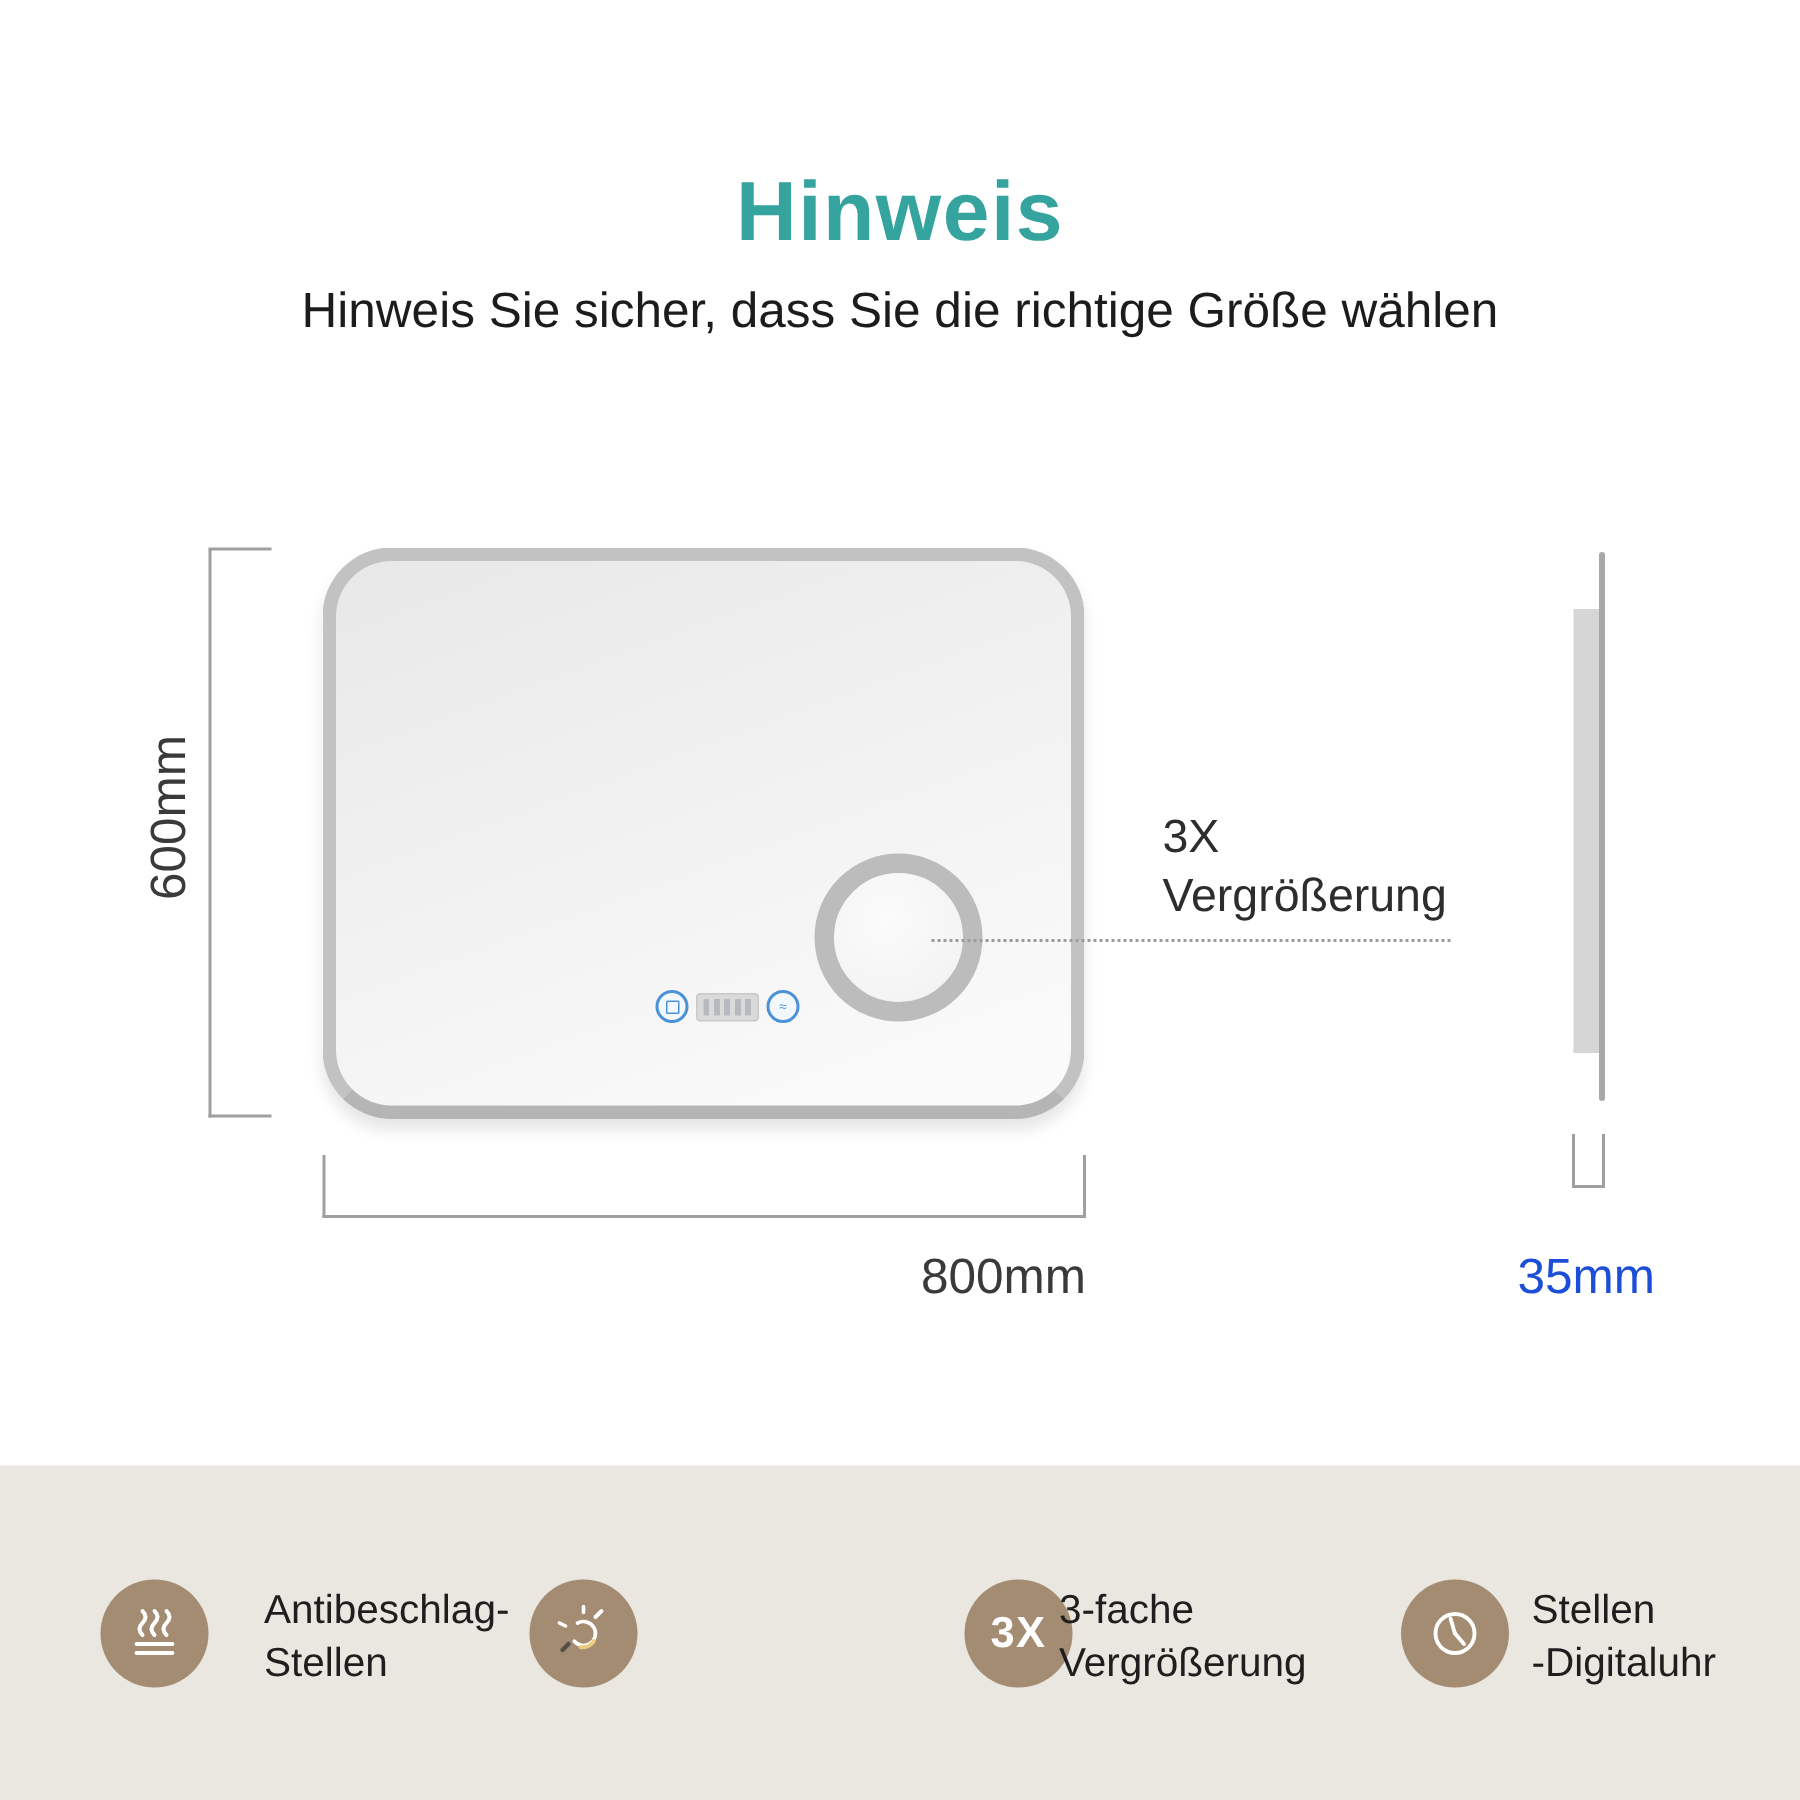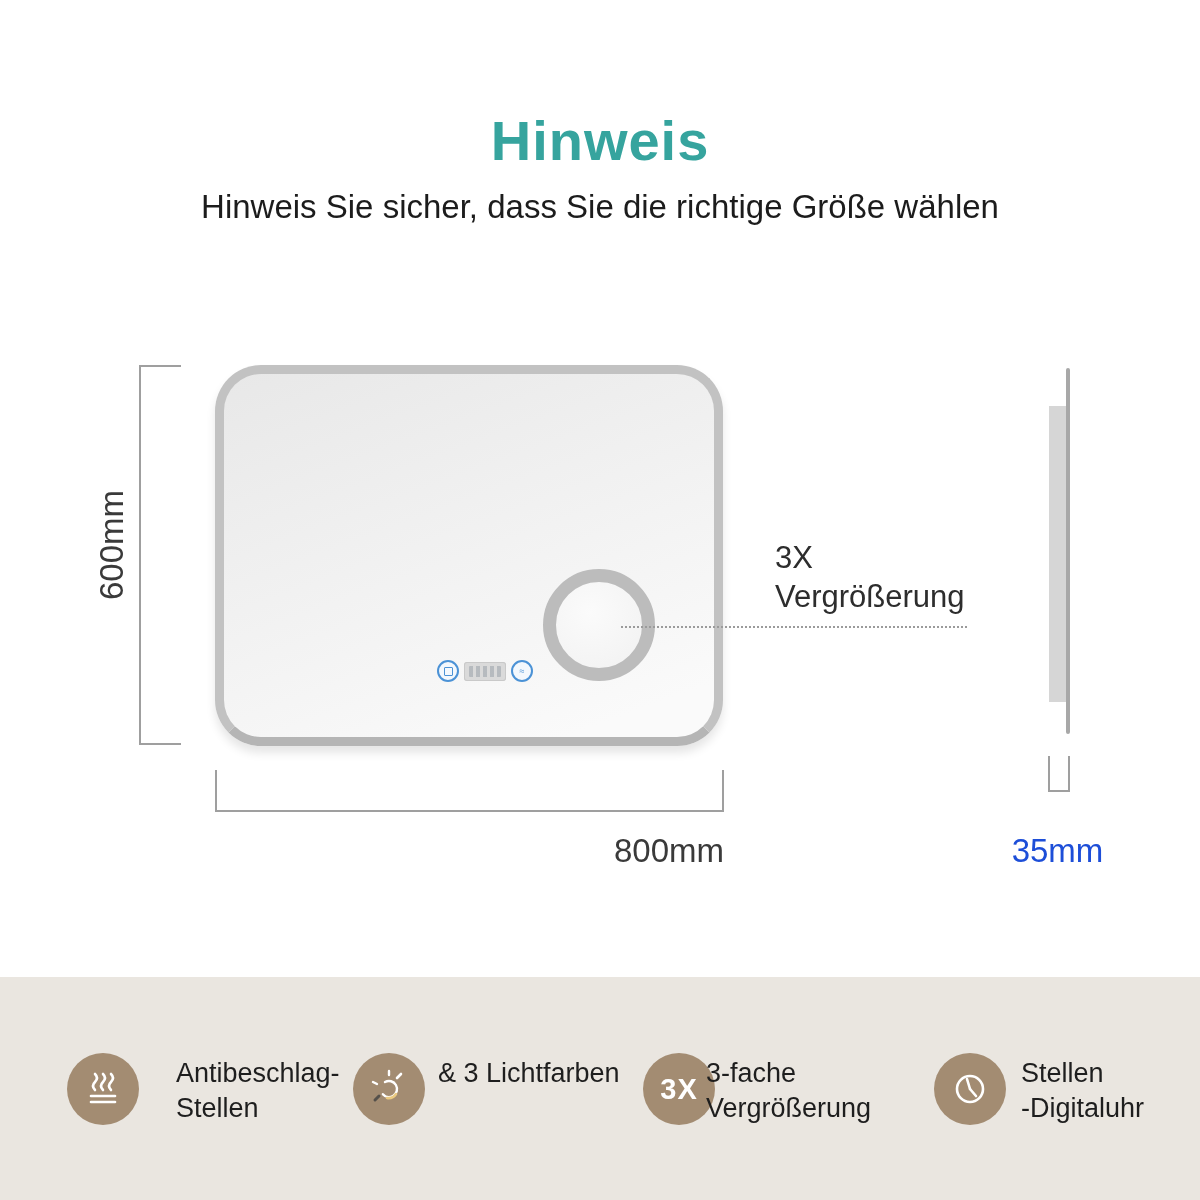--- a/index.html
+++ b/index.html
@@ -156,21 +156,20 @@
         <circle cx="23" cy="23" r="8" stroke="#ffffff" stroke-width="2.4" stroke-dasharray="36 14" transform="rotate(-120 23 23)"></circle>
         <path d="M30 28 a9 9 0 0 1 -9 4" stroke="#eccb82" stroke-width="2.6"></path>
         <line x1="31" y1="12" x2="35" y2="8" stroke="#ffffff" stroke-width="2.6"></line>
         <line x1="23" y1="9" x2="23" y2="5" stroke="#ffffff" stroke-width="2.4"></line>
         <line x1="11" y1="18" x2="7" y2="16" stroke="#ffffff" stroke-width="2.4"></line>
         <line x1="13" y1="30" x2="9" y2="34" stroke="#55504a" stroke-width="3"></line>
       </g>
     </svg>
   </div>
   <div class="abs feat-label t2">
-    <span>&amp; 3 Lichtfarben</span>
   </div>
 
   <div class="abs feat-circle c3">
     <span class="feat-badge-text">3X</span>
   </div>
   <div class="abs feat-label t3">
     <span>3-fache</span>
     <span>Vergrößerung</span>
   </div>
 

